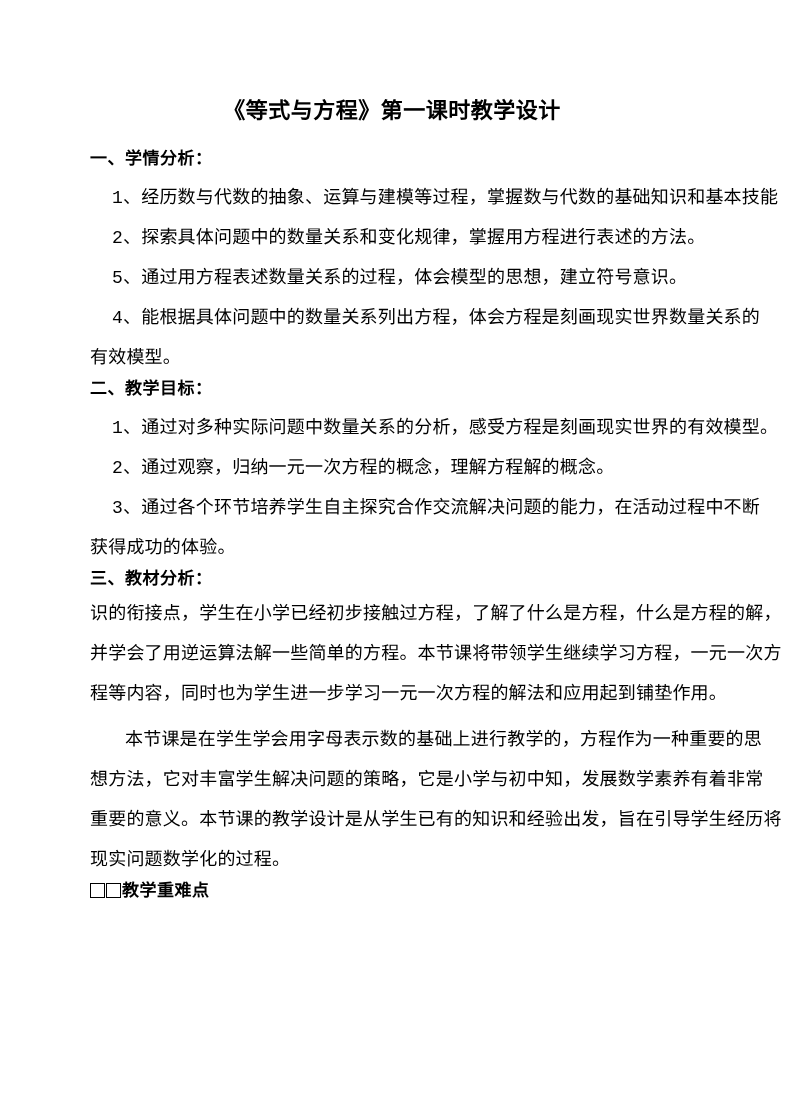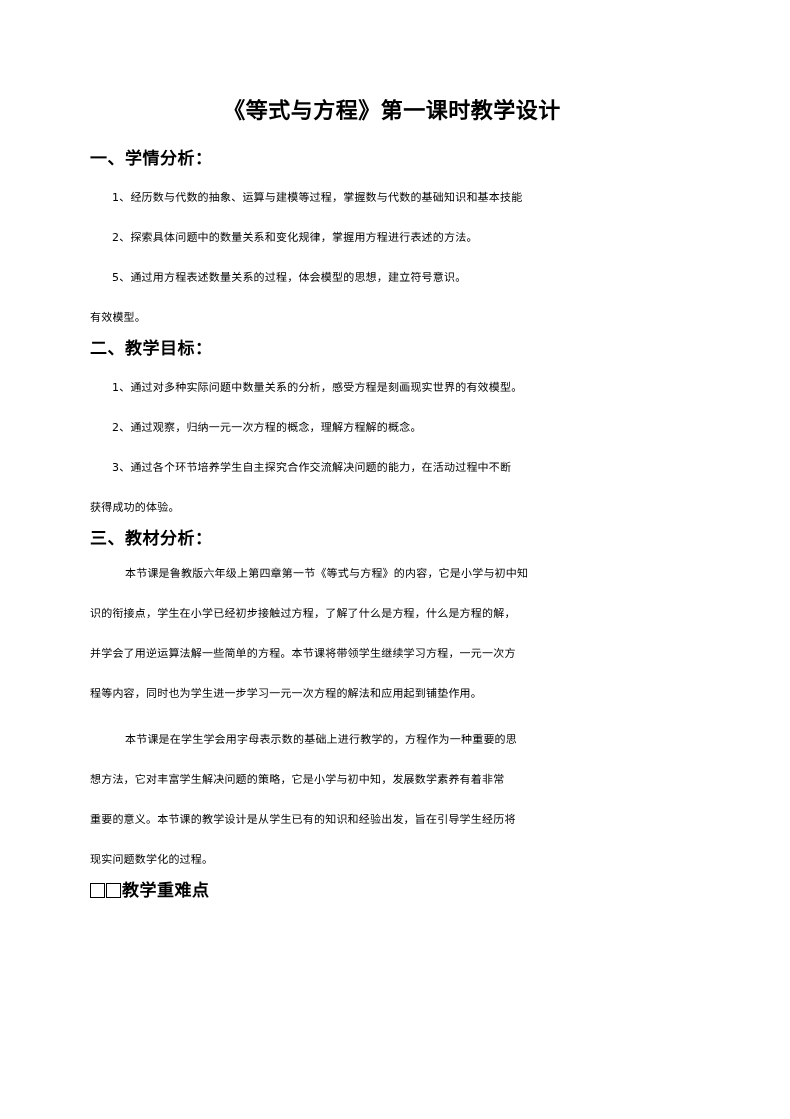--- a/index.html
+++ b/index.html
@@ -46,26 +46,27 @@
     font-size: 17px;
     font-weight: bold;
     line-height: 20px;
     margin: 0;
     padding: 0;
     letter-spacing: 0.5px;
   }
 
   
   .line {
-    font-size: 11px;
+    font-size: 18px;
     line-height: 40px;
     margin: 0;
     padding: 0;
     white-space: nowrap;
     letter-spacing: 0.2px;
+    font-family: Liberation Mono, monospace;
   }
 
   
   .indent-num { padding-left: 22px; }
 
   
   .indent-para { padding-left: 35px; }
 
   .gap-sm { height: 10px; }
   .gap-xs { height: 6px; }
@@ -94,40 +95,40 @@
     <div class="section-heading">一、学情分析：</div>
 
     <div class="gap-sm"></div>
 
     <div class="line indent-num">1、经历数与代数的抽象、运算与建模等过程，掌握数与代数的基础知识和基本技能</div>
 
     <div class="line indent-num">2、探索具体问题中的数量关系和变化规律，掌握用方程进行表述的方法。</div>
 
     <div class="line indent-num">5、通过用方程表述数量关系的过程，体会模型的思想，建立符号意识。</div>
 
+    <div class="line indent-num">4、能根据具体问题中的数量关系列出方程，体会方程是刻画现实世界数量关系的</div>
 
     <div class="line">有效模型。</div>
 
     <div class="section-heading">二、教学目标：</div>
 
     <div class="gap-sm"></div>
 
     <div class="line indent-num">1、通过对多种实际问题中数量关系的分析，感受方程是刻画现实世界的有效模型。</div>
 
     <div class="line indent-num">2、通过观察，归纳一元一次方程的概念，理解方程解的概念。</div>
 
     <div class="line indent-num">3、通过各个环节培养学生自主探究合作交流解决问题的能力，在活动过程中不断</div>
 
     <div class="line">获得成功的体验。</div>
 
     <div class="section-heading">三、教材分析：</div>
 
     <div class="gap-xs"></div>
 
-    <div class="line indent-para">本节课是鲁教版六年级上第四章第一节《等式与方程》的内容，它是小学与初中知</div>
 
     <div class="line">识的衔接点，学生在小学已经初步接触过方程，了解了什么是方程，什么是方程的解，</div>
 
     <div class="line">并学会了用逆运算法解一些简单的方程。本节课将带领学生继续学习方程，一元一次方</div>
 
     <div class="line">程等内容，同时也为学生进一步学习一元一次方程的解法和应用起到铺垫作用。</div>
 
 
     <div class="gap-xs"></div>
 

